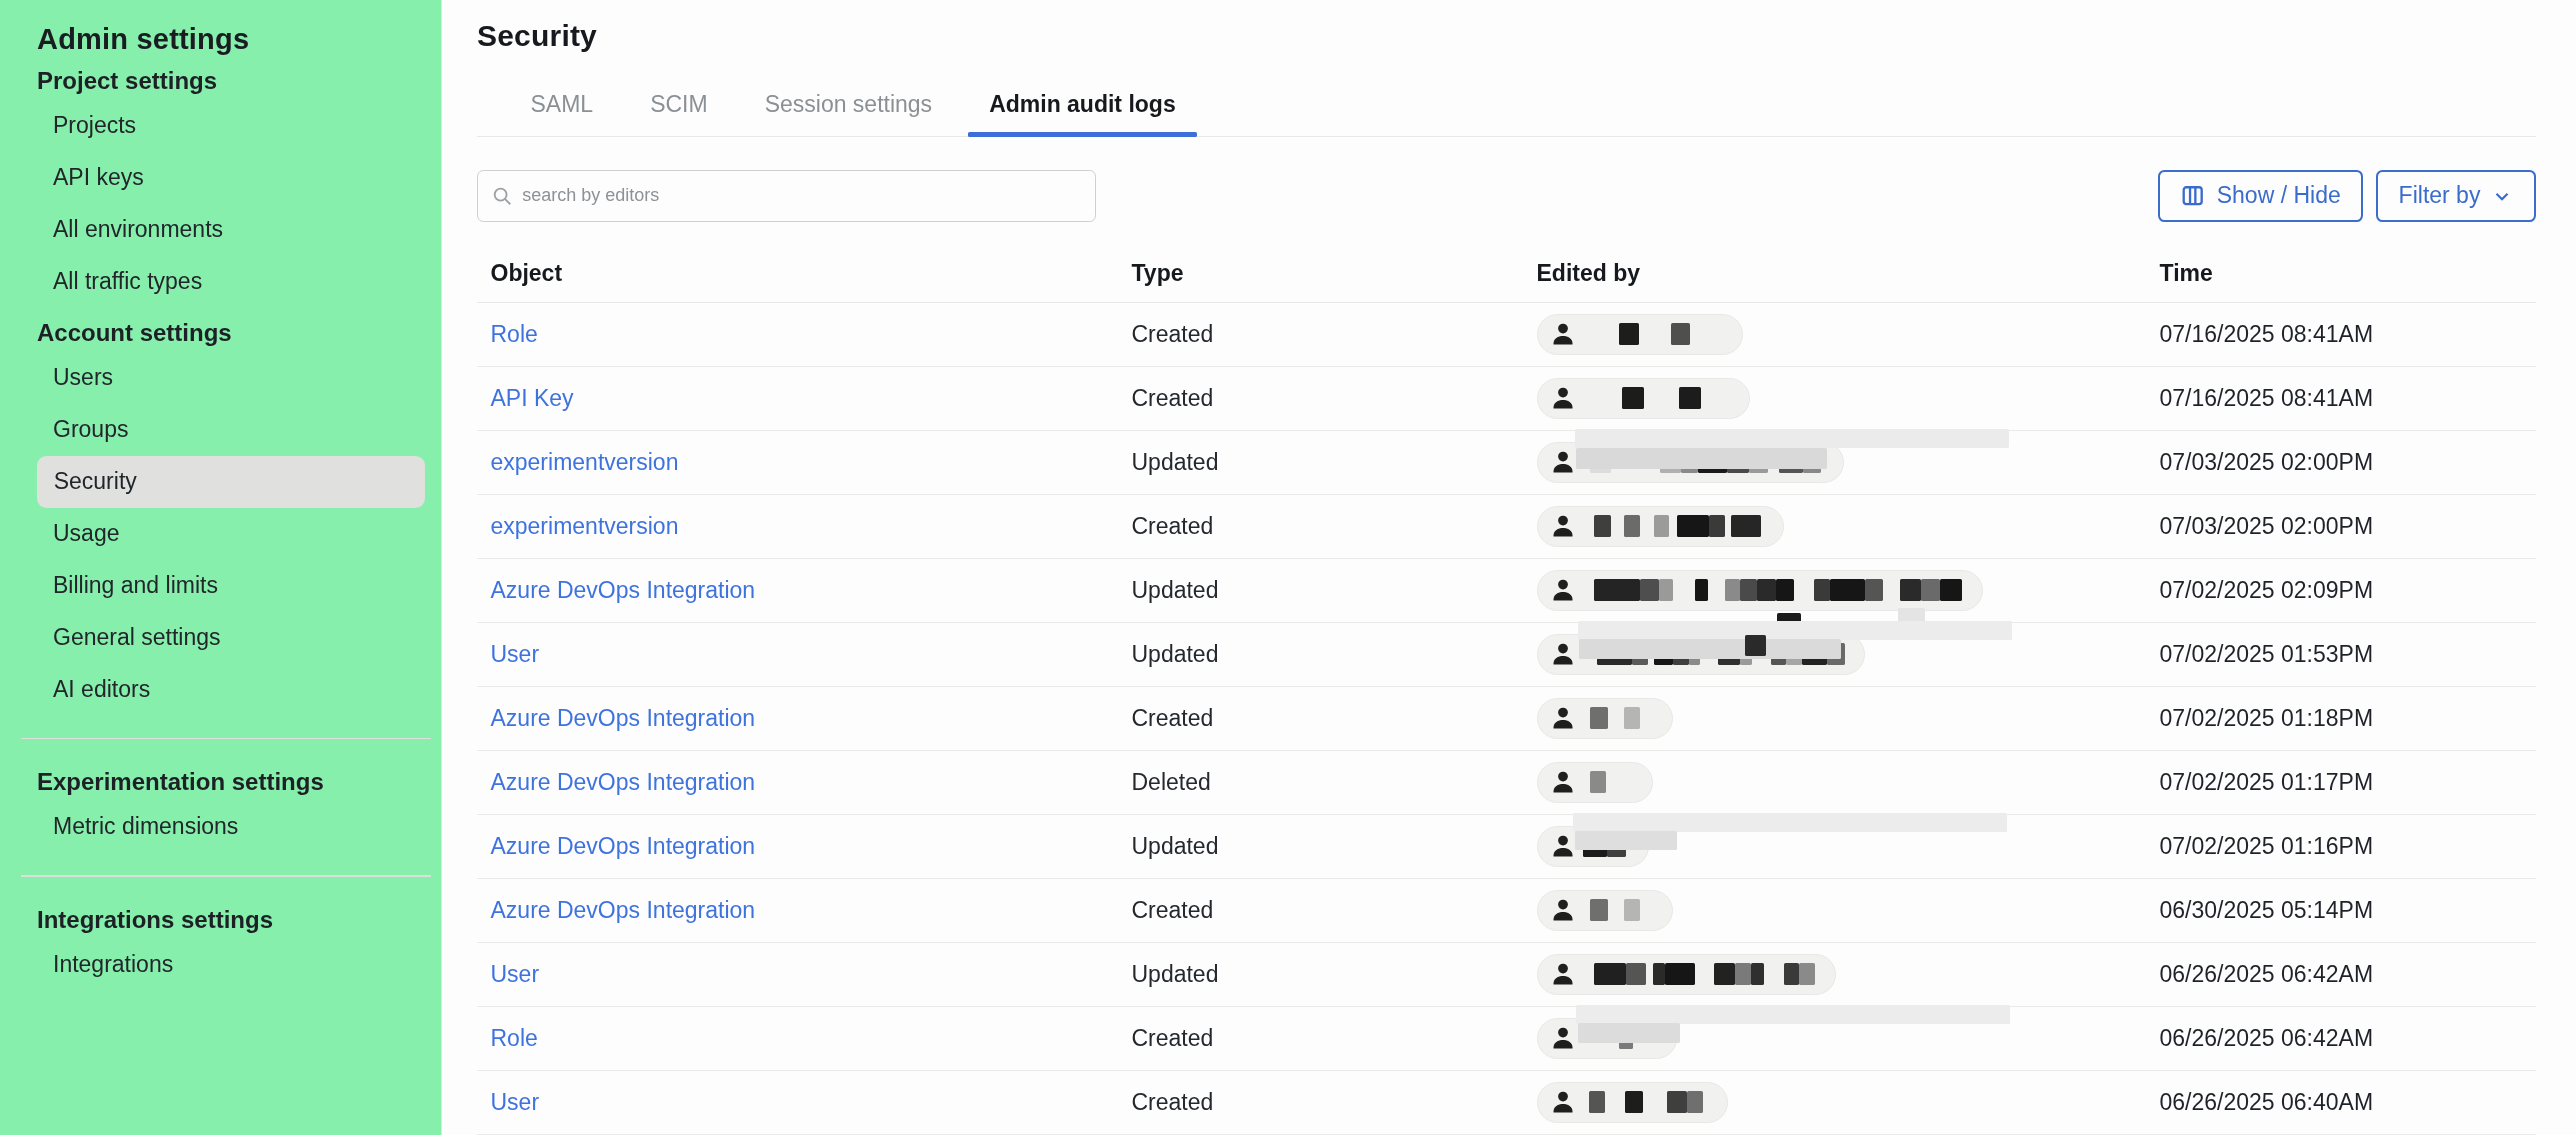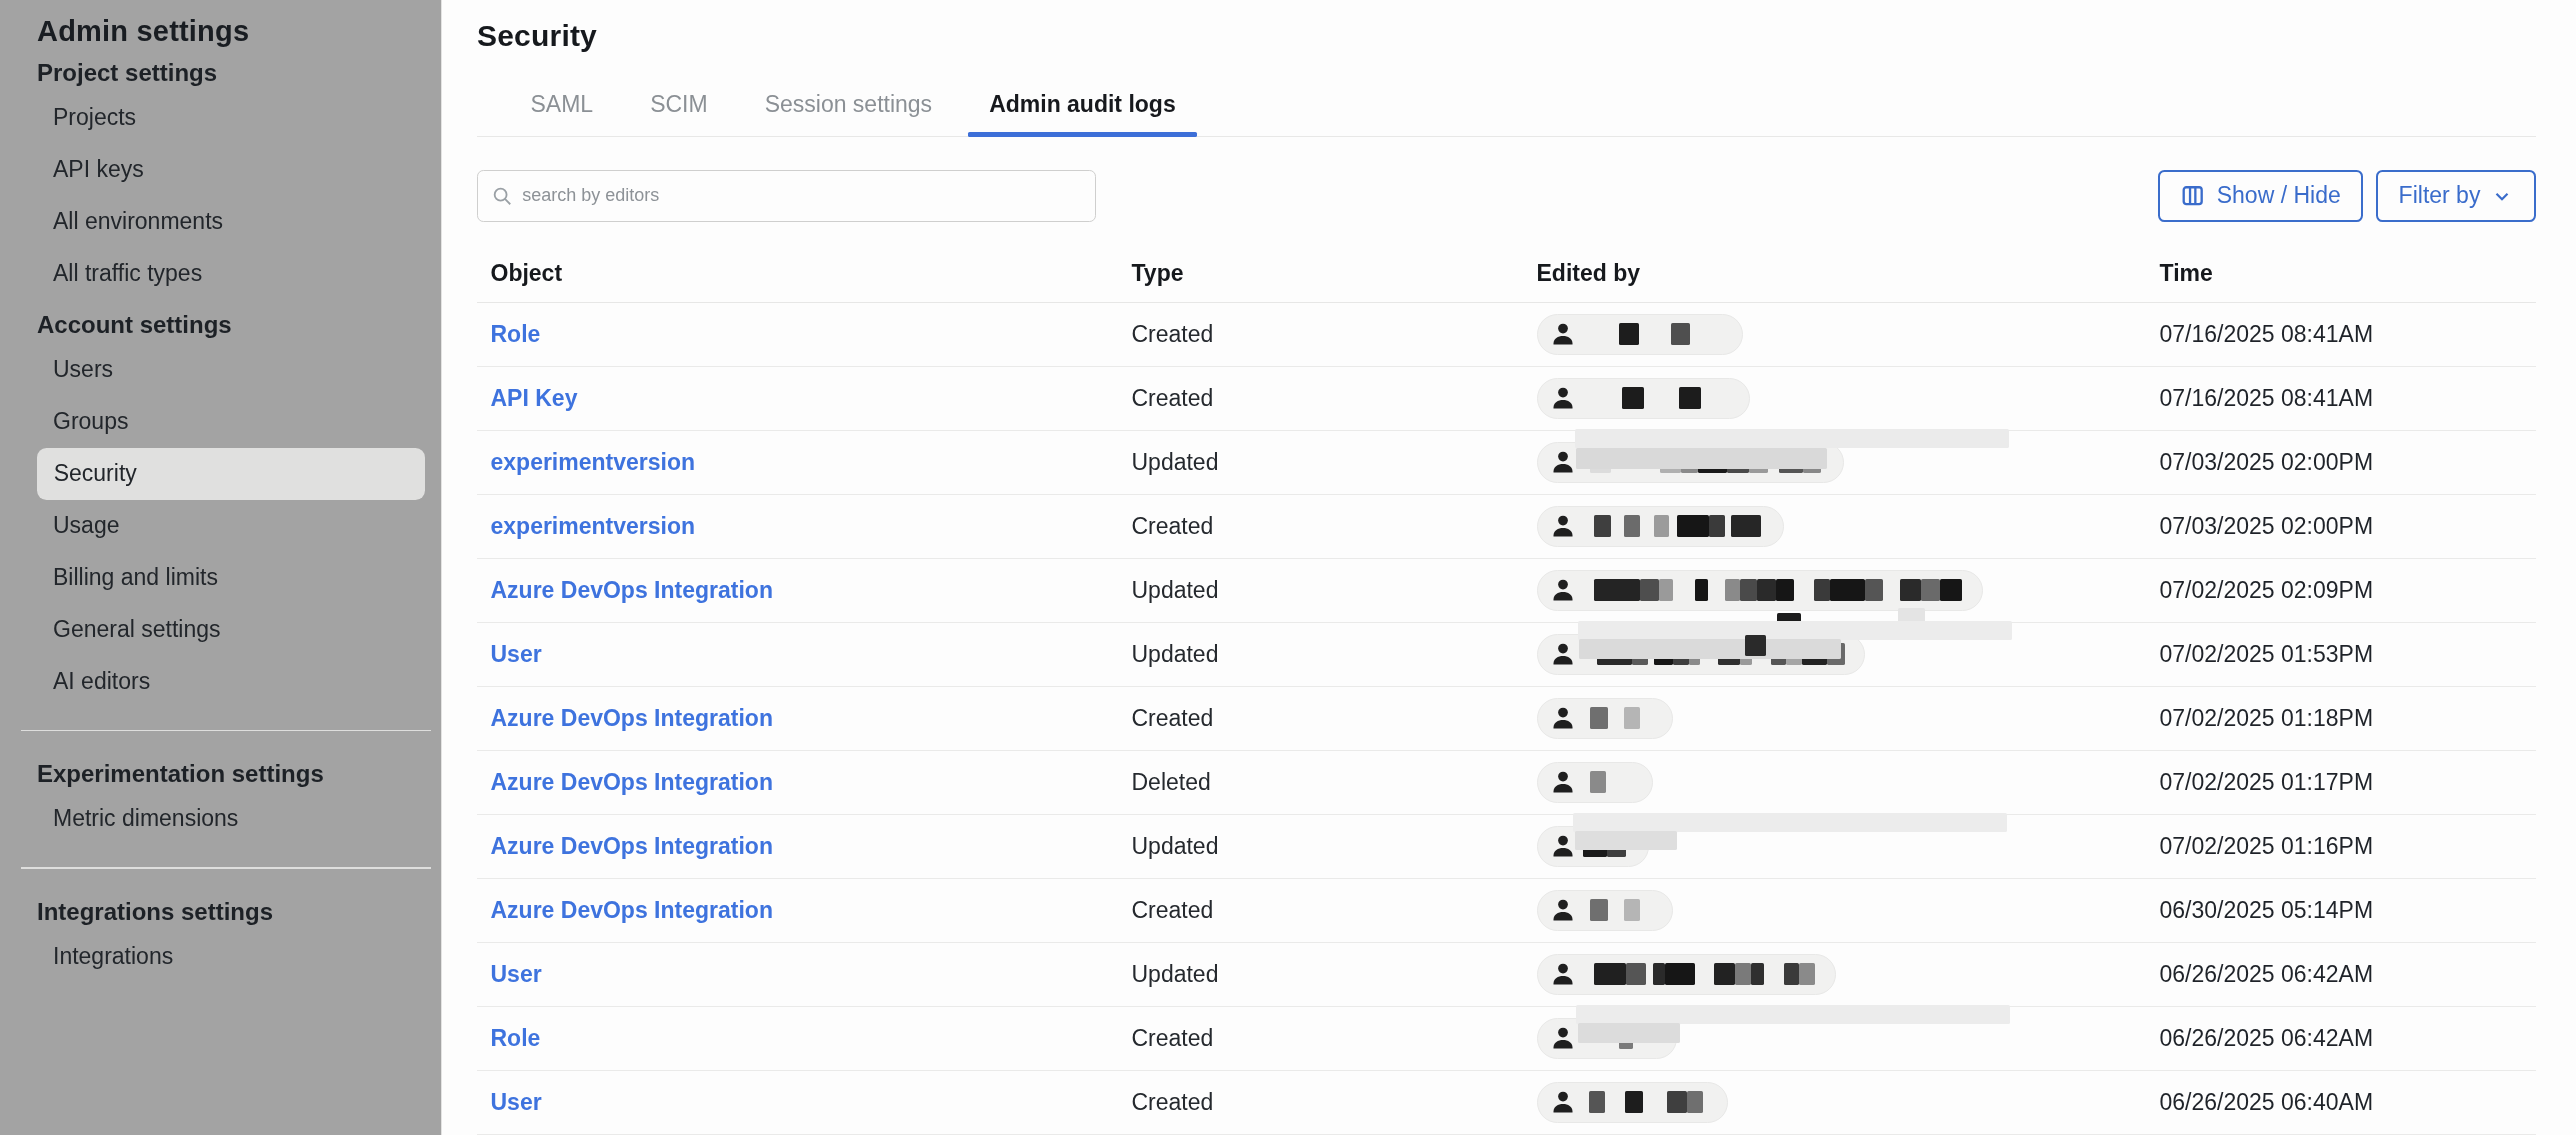--- a/index.html
+++ b/index.html
@@ -1,21 +1,21 @@
 <!DOCTYPE html>
 <html style="font-size:12.7px"><head>
 <meta charset="utf-8">
 <style>
   * { margin:0; padding:0; box-sizing:border-box; }
   html,body { width:2576px; height:1136px; overflow:hidden; }
   body { font-family:"Liberation Sans", sans-serif; background:#fdfdfd; color:#1f2329; }
   .app { display:flex; width:100%; height:100%; }
 
   
-  .sidebar { width:442px; min-width:442px; height:100%; background:#a3a3a3; border-right:0.8px solid #e3e3e2; padding:15px 0 0 0; }
+  .sidebar { width:442px; min-width:442px; height:100%; background:#86efac; border-right:0.8px solid #e3e3e2; padding:23px 0 0 0; }
   .side-title { font-size:29px; font-weight:700; color:#191d22; padding-left:37px; letter-spacing:0.2px; }
   .side-nav { margin-top:8px; }
   .side-section-h { font-size:24px; font-weight:700; color:#1d2126; padding-left:37px; margin-top:29px; margin-bottom:4.8px; }
   .side-section-h.tight { margin-top:11px; }
   .side-item { height:52px; display:flex; align-items:center; font-size:23px; color:#22262b; padding-left:53px; width:425px; border-radius:9.5px; margin-left:0; cursor:pointer; }
   .side-item.selected { background:#e0e0df; margin-left:37px; padding-left:16.7px; width:388px; }
   .side-divider { height:1.6px; background:#dededd; margin:22px 0 12.7px 21.4px; width:410px; }
 
   
   .main { flex:1; padding:0 0 0 35px; position:relative; }
@@ -36,21 +36,21 @@
   
   .table { margin-top:24px; margin-right:40px; }
   .thead { display:flex; height:57px; align-items:center; border-bottom:1.6px solid #e7e7e6; }
   .th { font-size:23px; font-weight:700; color:#16191d; padding-left:13.5px; }
   .tr { display:flex; height:64px; align-items:center; border-bottom:1.2px solid #eaeae9; position:relative; }
   .td { padding-left:13.5px; display:flex; align-items:center; height:100%; }
   .col-obj { width:641px; min-width:641px; }
   .col-type { width:405px; min-width:405px; }
   .col-edit { width:623px; min-width:623px; position:relative; }
   .col-time { flex:1; }
-  .obj { color:#3e73de; font-weight:700; font-size:23px; text-decoration:none; cursor:pointer; }
+  .obj { color:#3e73de; font-weight:400; font-size:23px; text-decoration:none; cursor:pointer; }
   .typ { font-size:23px; color:#25292e; }
   .tim { font-size:23px; color:#1f2329; }
 
   .pill { display:inline-flex; align-items:center; height:41px; border-radius:22px; background:#f1f1f0; border:0.8px solid #e8e8e7; padding-left:10.3px; position:relative; z-index:1; }
   .pill svg { display:block; }
   .blocks { display:inline-flex; align-items:center; }
   .blk { height:22px; border-radius:1.6px; display:inline-block; }
   .bar { position:absolute; border-radius:1.6px; z-index:3; }
 </style>
 </head>

